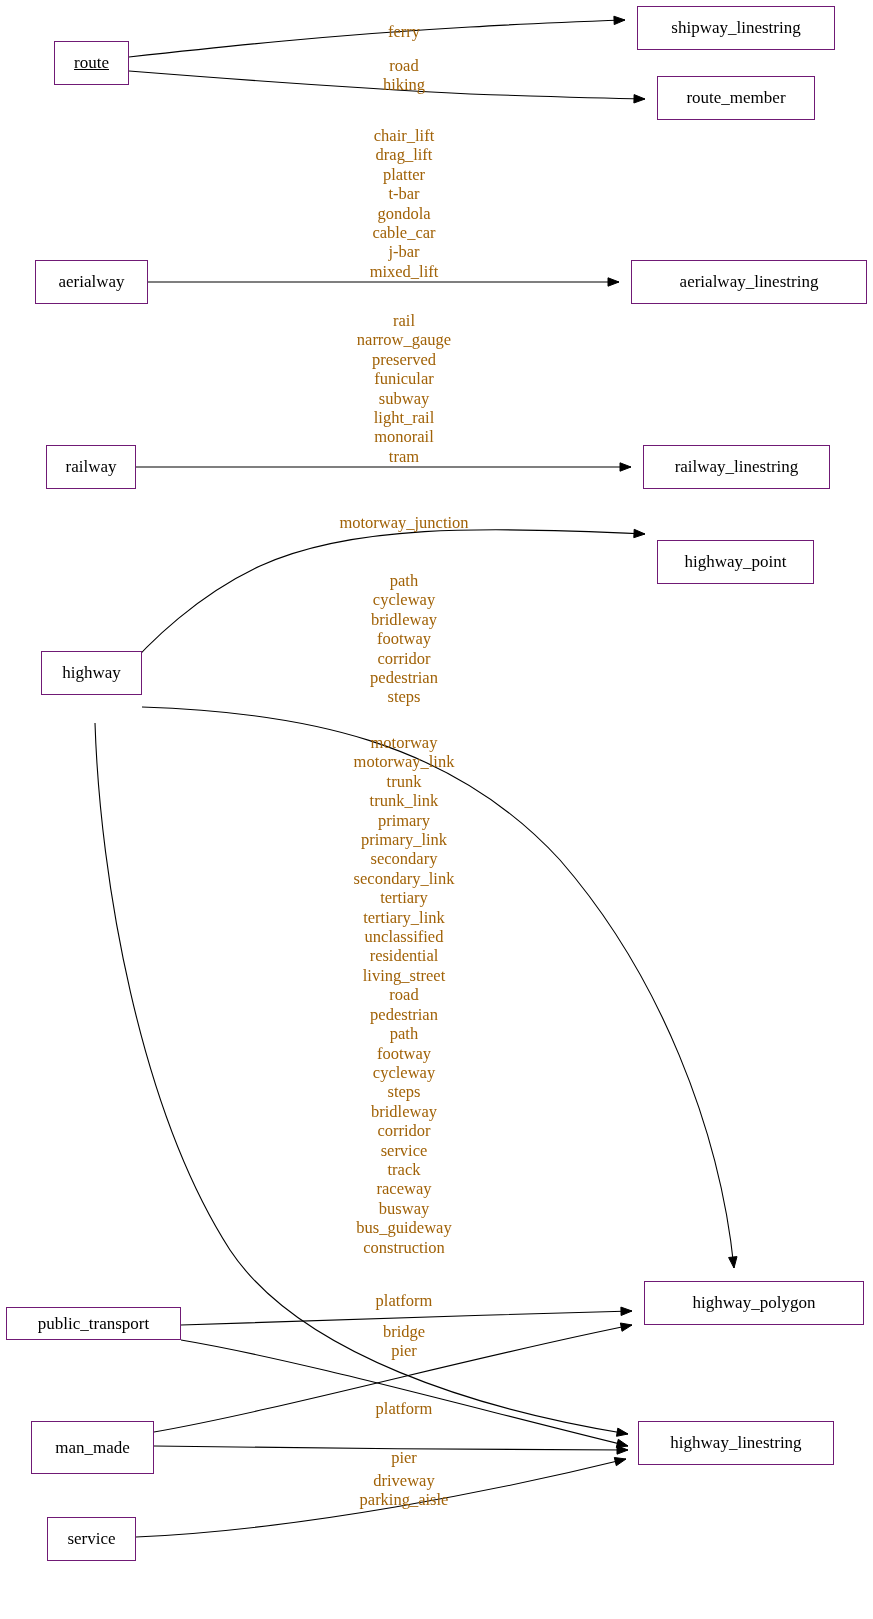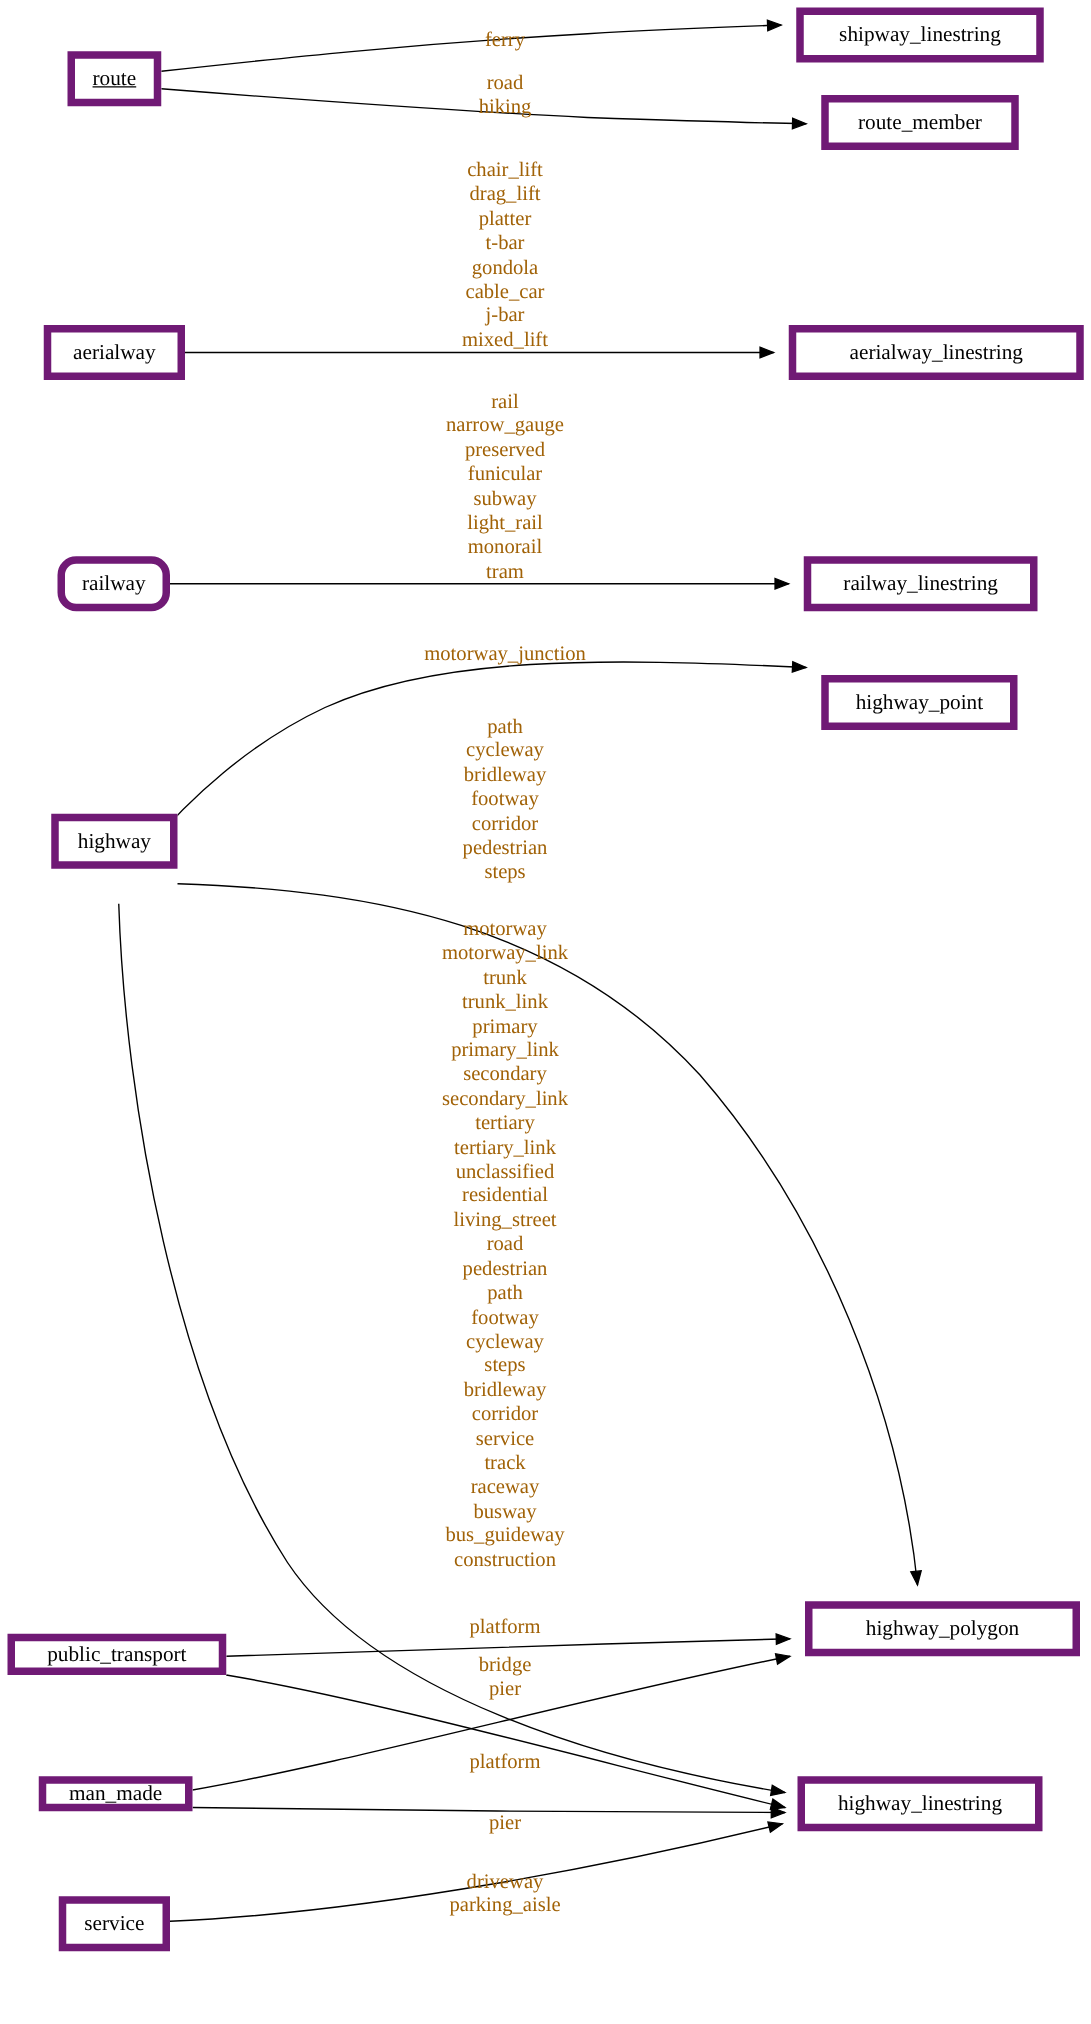--- a/index.html
+++ b/index.html
@@ -10,21 +10,21 @@
   #canvas {
     position: relative;
     width: 873px;
     height: 1619px;
     background: #ffffff;
     font-family: "Liberation Serif", serif;
     overflow: hidden;
   }
   .node {
     position: absolute;
-    border: 6px solid #701a75;
+    border: 1px solid #701a75;
     background: #ffffff;
     box-sizing: border-box;
     display: flex;
     align-items: center;
     justify-content: center;
     font-family: "Liberation Serif", serif;
     font-size: 17px;
     color: #000000;
     white-space: nowrap;
   }
@@ -88,27 +88,27 @@
       <polygon points="628.0,1450.0 617.0,1445.8 617.0,1454.2"></polygon>
       <path d="M136,1537 C300,1530 500,1490 626,1459"></path>
       <polygon points="626.0,1459.0 614.3,1457.5 616.3,1465.7"></polygon>
     </svg>
   <div id="node-layer">
       <div class="node" style="left: 54px; top: 41px; width: 75px; height: 44px; text-decoration: underline;">route</div>
       <div class="node" style="left: 637px; top: 6px; width: 198px; height: 44px;">shipway_linestring</div>
       <div class="node" style="left: 657px; top: 76px; width: 158px; height: 44px;">route_member</div>
       <div class="node" style="left: 35px; top: 260px; width: 113px; height: 44px;">aerialway</div>
       <div class="node" style="left: 631px; top: 260px; width: 236px; height: 44px;">aerialway_linestring</div>
-      <div class="node" style="left: 46px; top: 445px; width: 90px; height: 44px; border-radius: 15px;">railway</div>
+      <div class="node" style="left: 46px; top: 445px; width: 90px; height: 44px;">railway</div>
       <div class="node" style="left: 643px; top: 445px; width: 187px; height: 44px;">railway_linestring</div>
       <div class="node" style="left: 657px; top: 540px; width: 157px; height: 44px;">highway_point</div>
       <div class="node" style="left: 41px; top: 651px; width: 101px; height: 44px;">highway</div>
       <div class="node" style="left: 644px; top: 1281px; width: 220px; height: 44px;">highway_polygon</div>
       <div class="node" style="left: 6px; top: 1307px; width: 175px; height: 33px;">public_transport</div>
-      <div class="node" style="left: 31px; top: 1421px; width: 123px; height: 28px;">man_made</div>
+      <div class="node" style="left: 31px; top: 1421px; width: 123px; height: 53px;">man_made</div>
       <div class="node" style="left: 638px; top: 1421px; width: 196px; height: 44px;">highway_linestring</div>
       <div class="node" style="left: 47px; top: 1517px; width: 89px; height: 44px;">service</div>
     </div>
   <div id="label-layer">
       <div class="edge-label multi" style="left: 404px; top: 22px;">
         <div>ferry</div>
       </div>
       <div class="edge-label multi" style="left: 404px; top: 56px;">
         <div>road</div>
         <div>hiking</div>
@@ -180,18 +180,18 @@
       <div class="edge-label multi" style="left: 404px; top: 1322px;">
         <div>bridge</div>
         <div>pier</div>
       </div>
       <div class="edge-label multi" style="left: 404px; top: 1399px;">
         <div>platform</div>
       </div>
       <div class="edge-label multi" style="left: 404px; top: 1448px;">
         <div>pier</div>
       </div>
-      <div class="edge-label multi" style="left: 404px; top: 1471px; margin-top: 24px;">
+      <div class="edge-label multi" style="left: 404px; top: 1471px;">
         <div>driveway</div>
         <div>parking_aisle</div>
       </div>
     </div>
 </div>
 
 </body></html>

